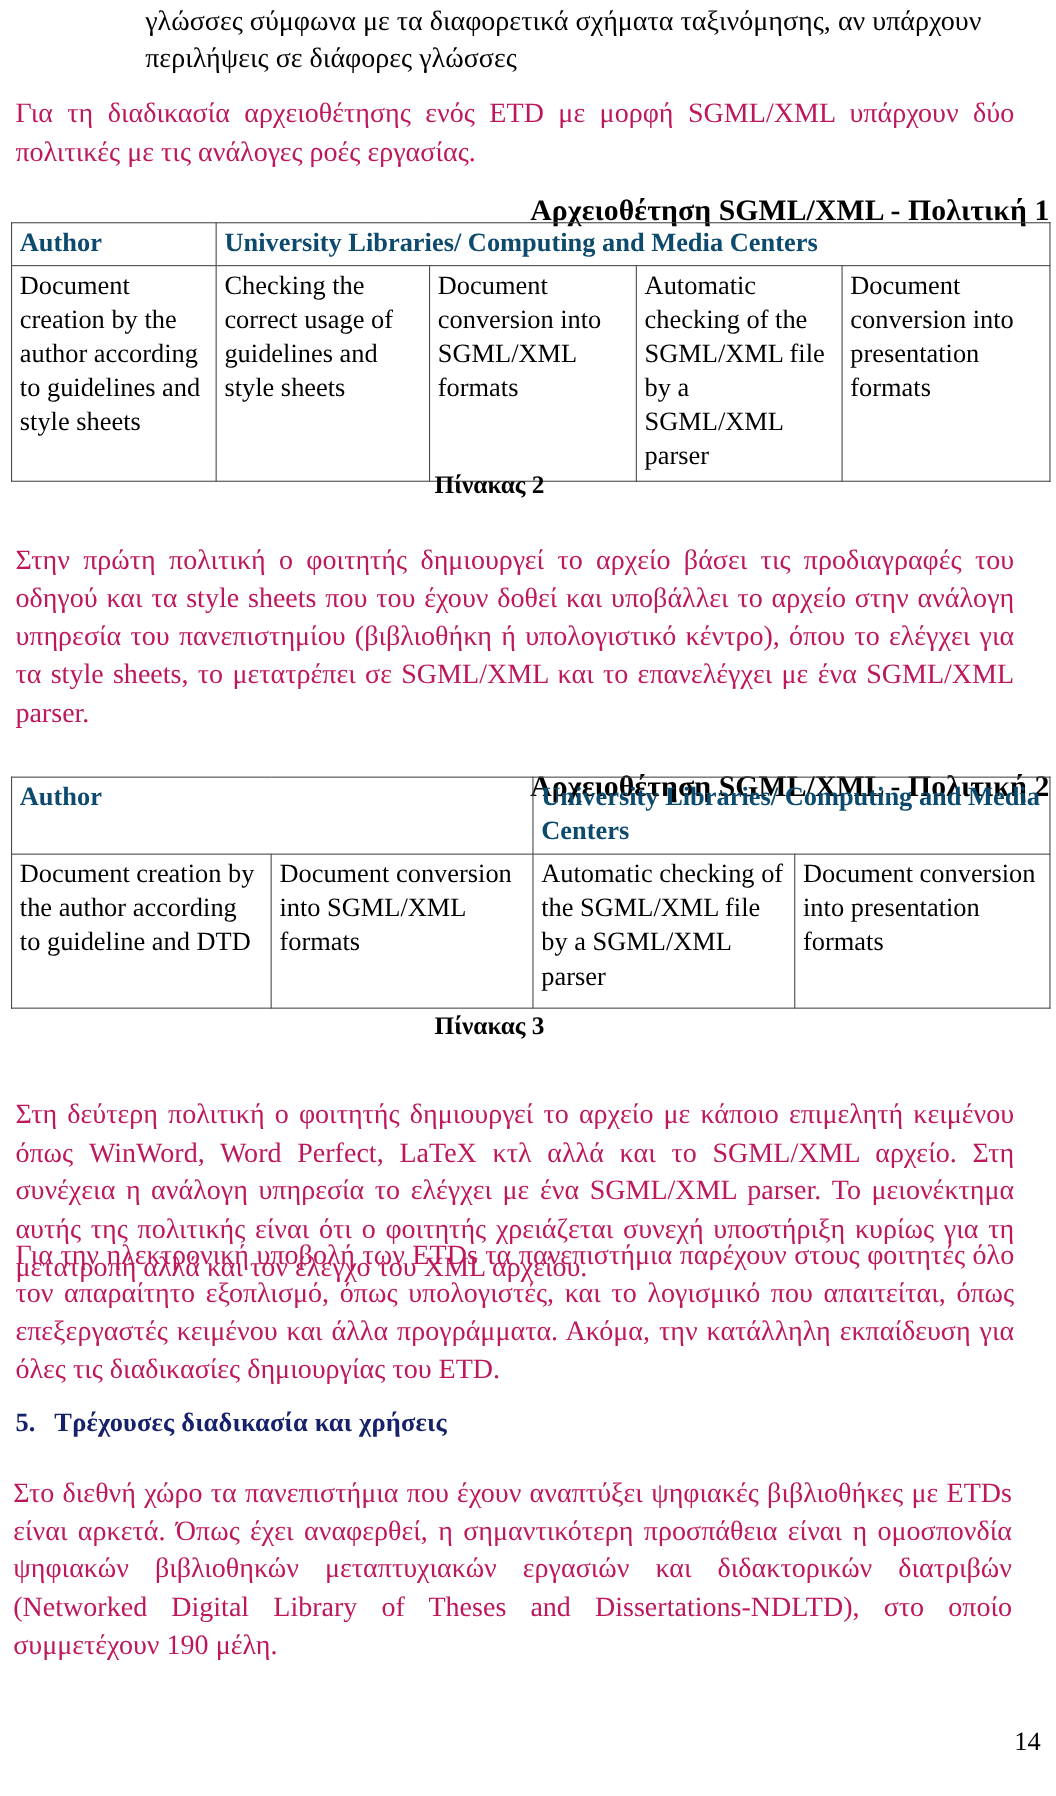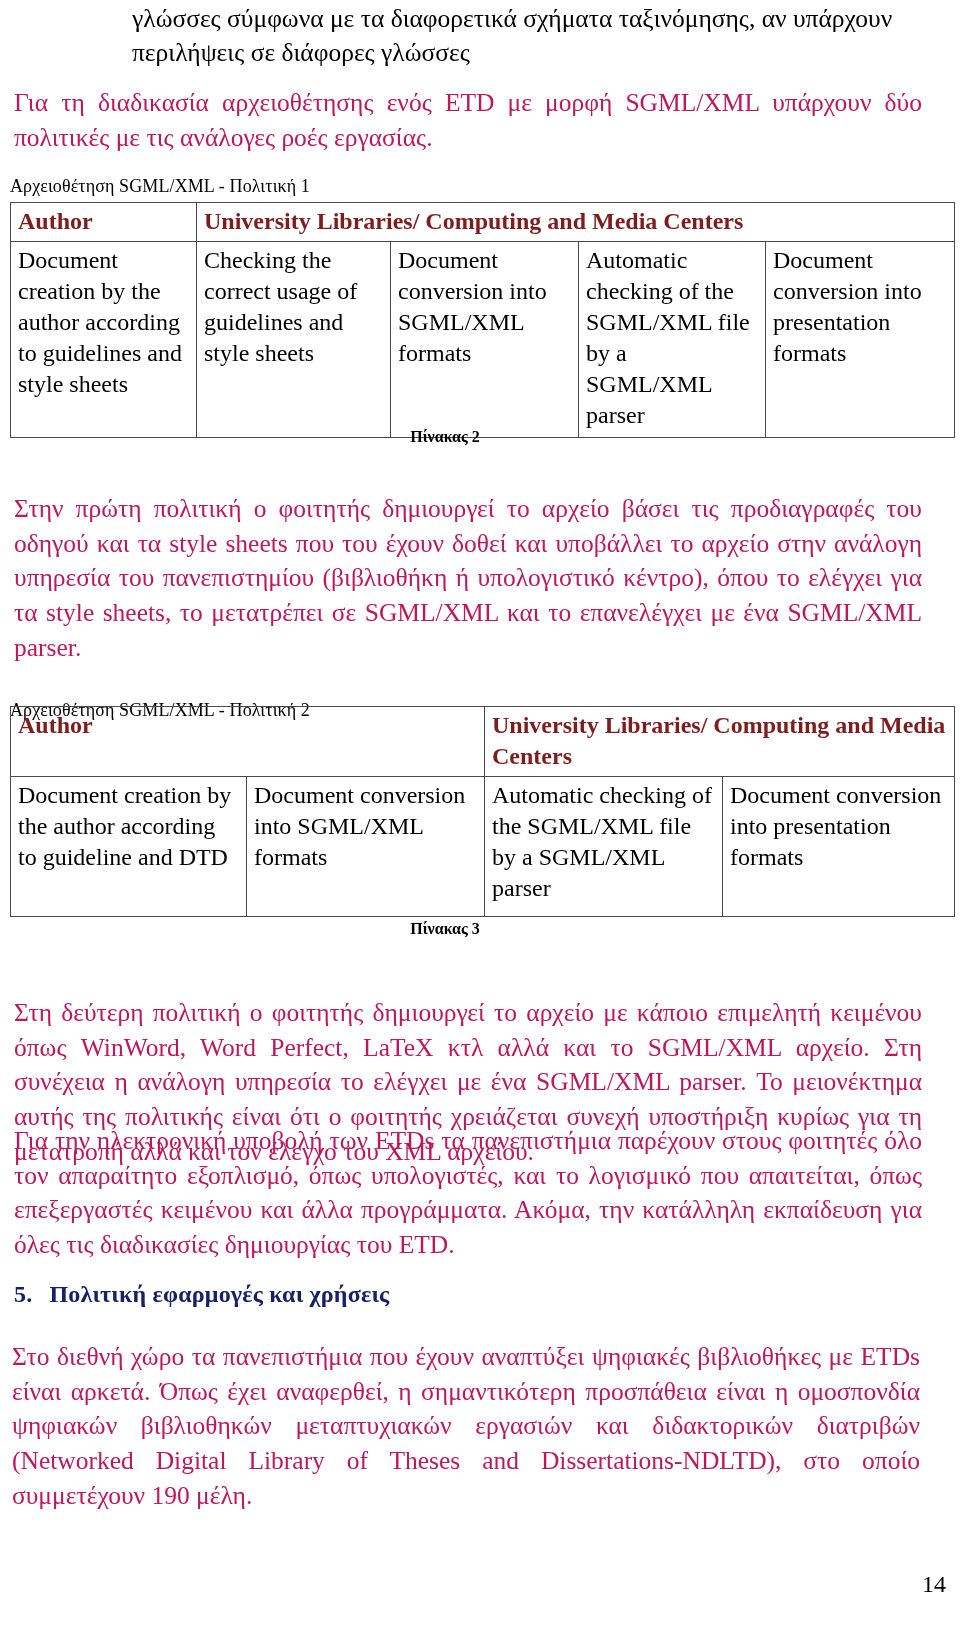--- a/index.html
+++ b/index.html
@@ -37,23 +37,23 @@
     line-height: 1.345;
     text-align: left;
   }
   .para-2 {
     position: absolute;
     left: 14px;
     top: 86px;
     width: 908px;
   }
   .tbl-title {
-    font-weight: normal;
-    font-size: 18px;
-    text-align: left;
+    font-weight: bold;
+    font-size: 27px;
+    text-align: right;
     letter-spacing: 0.1px;
   }
   .tbl-title-1 {
     position: absolute;
     left: 10px;
     top: 176px;
     width: 944px;
   }
   table.doc-table {
     border-collapse: collapse;
@@ -63,40 +63,40 @@
   }
   table.doc-table td {
     border: 1.2px solid #4a4a4a;
     vertical-align: top;
     padding: 3px 7px 4px 7px;
     font-size: 24px;
     line-height: 1.29;
   }
   td.hdr {
     font-weight: bold;
-    color: #7f1d1d;
+    color: #0c4a6e;
     font-size: 24.5px;
     line-height: 1.3;
     padding-top: 2px;
     padding-bottom: 3px;
     margin-left: 42px;
   }
   #table1 {
     position: absolute;
     left: 10px;
     top: 202px;
   }
   #table2 {
     position: absolute;
     left: 10px;
     top: 706px;
   }
   .caption {
     font-weight: bold;
-    font-size: 16px;
+    font-size: 23px;
     text-align: center;
     position: absolute;
     width: 870px;
     left: 10px;
   }
   #caption-1 { top: 428px; }
   #caption-2 { top: 920px; }
   .para-3 {
     position: absolute;
     left: 14px;
@@ -205,20 +205,20 @@
     </tbody>
   </table>
 
   <div class="caption" id="caption-2">Πίνακας 3</div>
 
   <div class="body-text para-4">Στη δεύτερη πολιτική ο φοιτητής  δημιουργεί το αρχείο με κάποιο επιμελητή κειμένου όπως WinWord, Word Perfect, LaTeX κτλ αλλά και το SGML/XML αρχείο. Στη συνέχεια η ανάλογη υπηρεσία το ελέγχει με ένα SGML/XML parser. Το μειονέκτημα αυτής της πολιτικής είναι ότι ο φοιτητής χρειάζεται συνεχή υποστήριξη κυρίως για τη μετατροπή αλλά και τον έλεγχο του XML αρχείου.</div>
 
   <div class="body-text para-5">Για την ηλεκτρονική υποβολή των ETDs τα πανεπιστήμια παρέχουν στους φοιτητές όλο τον απαραίτητο εξοπλισμό, όπως υπολογιστές, και το λογισμικό που απαιτείται, όπως επεξεργαστές κειμένου και άλλα προγράμματα. Ακόμα, την κατάλληλη εκπαίδευση για όλες τις διαδικασίες δημιουργίας του ETD.</div>
 
   <div class="section-heading">
-    <span class="num">5.</span><span>Πολιτική εφαρμογές και χρήσεις</span>
+    <span class="num">5.</span><span>Τρέχουσες διαδικασία και χρήσεις</span>
   </div>
 
   <div class="body-text para-6">Στο διεθνή χώρο τα πανεπιστήμια που έχουν αναπτύξει ψηφιακές βιβλιοθήκες με ETDs είναι αρκετά. Όπως έχει αναφερθεί, η σημαντικότερη προσπάθεια είναι η ομοσπονδία ψηφιακών βιβλιοθηκών μεταπτυχιακών εργασιών και διδακτορικών διατριβών (Networked Digital Library of Theses and Dissertations-NDLTD), στο οποίο συμμετέχουν 190 μέλη.</div>
 
   <div class="page-number">14</div>
 
 </div>
 
 </body></html>

